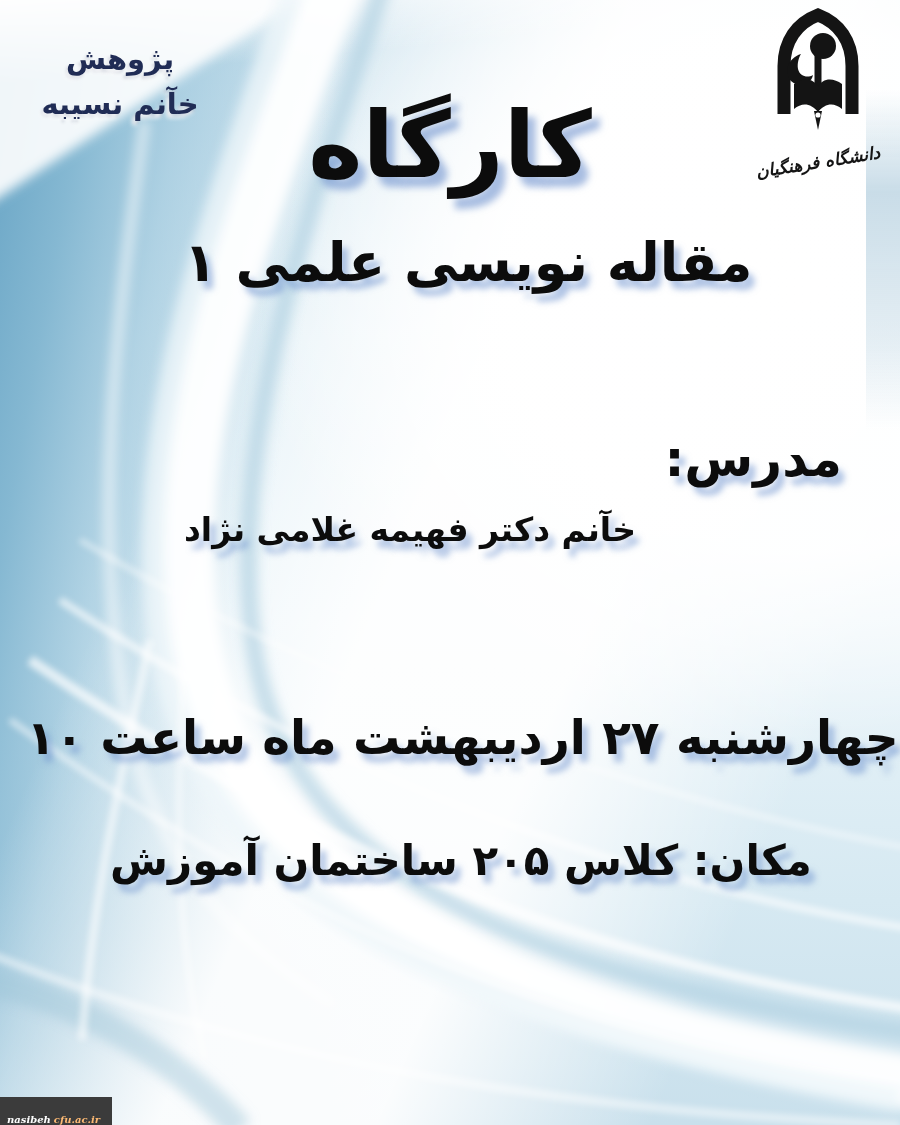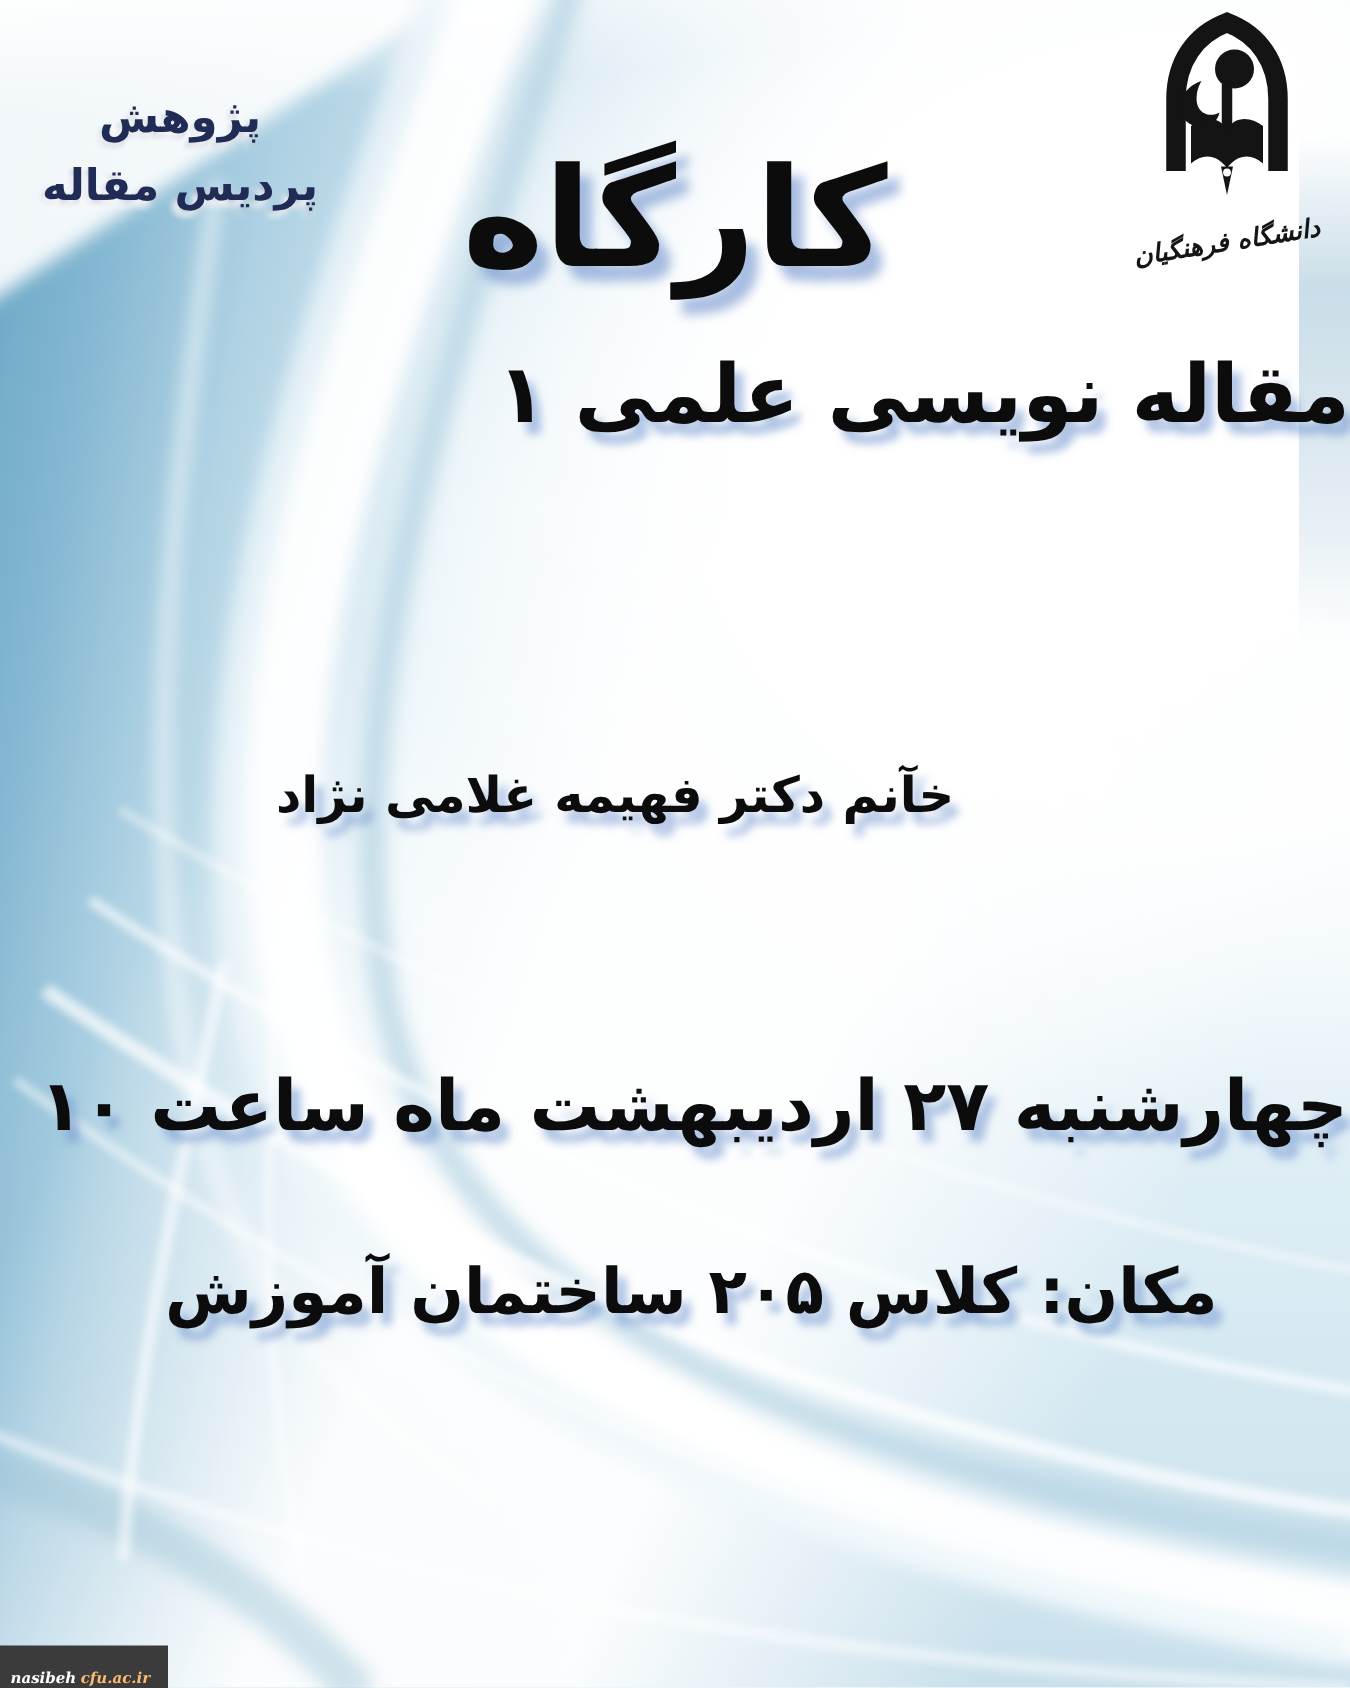--- a/index.html
+++ b/index.html
@@ -19,37 +19,37 @@
       linear-gradient(to bottom, #cfe4ef 0%, #e4f1f7 30%, #e9f4f9 55%, #d6e9f2 80%, #c9e0ec 100%);
   }
   .bg-svg{position:absolute;left:0;top:0;width:900px;height:1125px;}
   .right-strip{
     position:absolute;right:0;top:90px;width:34px;height:340px;
     background:linear-gradient(to bottom, rgba(185,210,225,0) 0%, rgba(183,209,224,0.75) 30%, rgba(198,219,231,0.45) 75%, rgba(220,235,243,0) 100%);
   }
   .fa{direction:rtl;font-weight:bold;color:#0c0c0c;}
   .shadowed{text-shadow:6px 8px 6px rgba(110,145,205,0.55);}
   .top-left-block{
-    position:absolute;left:14px;top:56px;width:212px;
+    position:absolute;left:14px;top:37px;width:212px;
     text-align:center;font-size:29px;line-height:1.55;
     color:#202c55;
     text-shadow:-3px 4px 4px rgba(255,255,255,0.95), -2px 3px 3px rgba(120,130,155,0.55);
   }
   .logo-block{position:absolute;left:753px;top:8px;width:130px;text-align:center;}
   .logo-block svg{display:block;margin:0 auto;}
   .logo-name{
     direction:rtl;font-weight:bold;font-style:italic;font-size:17px;color:#151515;
     transform:rotate(-9deg);margin-top:4px;letter-spacing:-1px;
   }
   .title{
     position:absolute;left:0;right:0;top:86px;
     text-align:center;font-size:92px;line-height:1.3;
     text-shadow:8px 10px 7px rgba(110,145,205,0.6);
   }
-  .subtitle{position:absolute;left:0;right:0;top:228px;font-size:54px;line-height:1.3;margin-left:36px;}
+  .subtitle{position:absolute;left:0;right:0;top:228px;text-align:center;font-size:54px;line-height:1.3;margin-left:36px;}
   .instructor-label{position:absolute;right:58px;top:430px;font-size:50px;}
   .instructor-name{position:absolute;left:150px;top:510px;width:520px;text-align:center;font-size:33px;}
   .schedule{position:absolute;left:0;right:0;top:710px;text-align:center;font-size:47px;padding-left:25px;}
   .location{position:absolute;left:110px;right:0;top:836px;text-align:left;font-size:42px;}
   .audience{position:absolute;left:122px;top:977px;font-size:28px;text-shadow:3px 4px 4px rgba(130,160,210,0.45);}
   .watermark{
     position:absolute;left:0;top:1097px;height:21px;
     background:#3b3b3b;
     display:flex;align-items:center;gap:3px;
     padding:12px 12px 0 7px;
@@ -87,41 +87,42 @@
       <path d="M10,720 C260,900 520,1030 900,1080" stroke="#ffffff" stroke-width="6" opacity="0.55"></path>
       <path d="M-20,950 C250,1060 550,1110 900,1125" stroke="#ffffff" stroke-width="8" opacity="0.5"></path>
       <path d="M150,640 C120,780 92,900 82,1040" stroke="#ffffff" stroke-width="8" opacity="0.6"></path>
       <path d="M185,650 C175,800 175,940 205,1060" stroke="#ffffff" stroke-width="6" opacity="0.5"></path>
     </g>
   </svg>
   <div class="right-strip"></div>
 
   <div class="top-left-block fa">
     <div>پژوهش</div>
-    <div>پردیس مقاله</div>
+    <div>خآنم نسیبه</div>
   </div>
 
   <div class="logo-block">
     <svg width="102" height="140" viewBox="0 0 100 140" aria-hidden="true">
       <g fill="none" stroke="#141414">
         <path d="M16,106 L16,58 C16,33 29,15 50,7 C71,15 84,33 84,58 L84,106" stroke-width="13"></path>
         <path d="M50,48 L50,100" stroke-width="7"></path>
       </g>
       <circle cx="55" cy="38" r="13" fill="#141414"></circle>
       <path d="M33,46 C20,50 15,64 23,73 C31,80 43,77 45,67 C40,70 32,69 30,61 C29,55 31,49 33,46 Z" fill="#141414"></path>
       <path d="M26,76 C35,69 46,70 50,79 C54,70 65,69 74,76 L74,101 C66,94 57,95 50,104 C43,95 34,94 26,101 Z" fill="#141414"></path>
       <path d="M46,103 L54,103 L50,122 Z" fill="#141414"></path>
       <circle cx="50" cy="107" r="2.6" fill="#ffffff"></circle>
     </svg>
     <div class="logo-name">دانشگاه فرهنگیان</div>
   </div>
 
   <div class="title fa">کارگاه</div>
   <div class="subtitle fa shadowed">مقاله نویسی علمی ۱</div>
 
+  <div class="instructor-label fa shadowed">مدرس:</div>
   <div class="instructor-name fa shadowed">خآنم دکتر فهیمه غلامی نژاد</div>
 
   <div class="schedule fa shadowed">چهارشنبه ۲۷ اردیبهشت ماه ساعت ۱۰</div>
   <div class="location fa shadowed">مکان: کلاس ۲۰۵ ساختمان آموزش</div>
 
 
   <div class="watermark">
     <span class="wm-name">nasibeh</span>
       <span class="wm-domain">cfu.ac.ir</span>
   </div>

